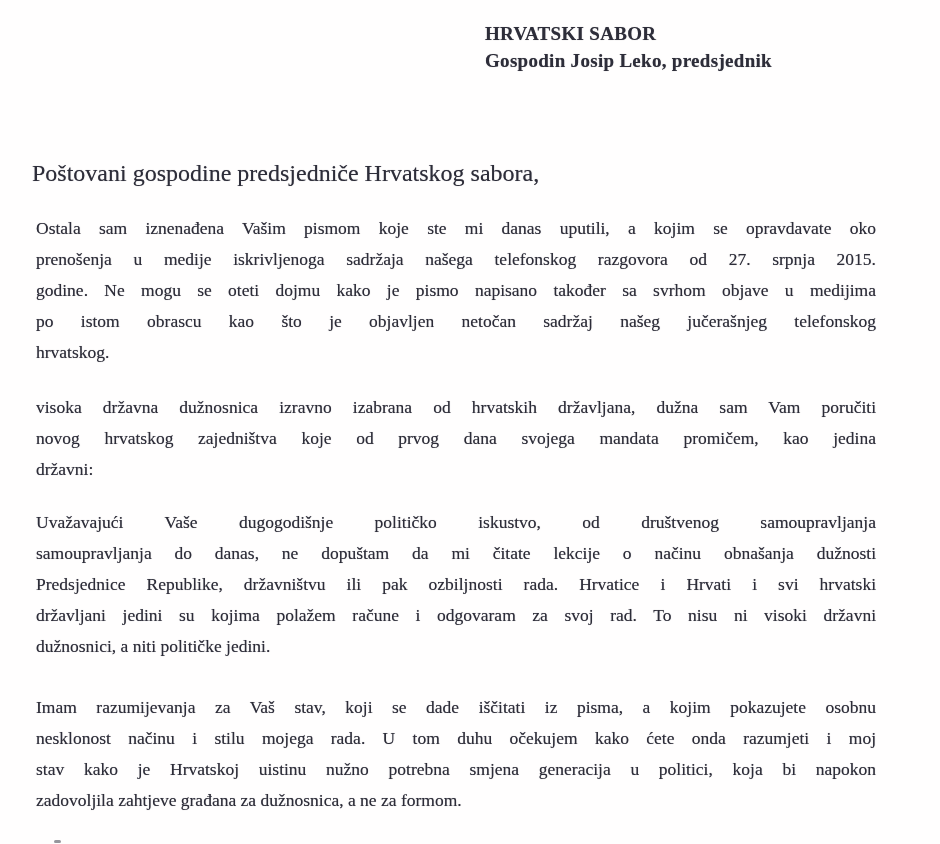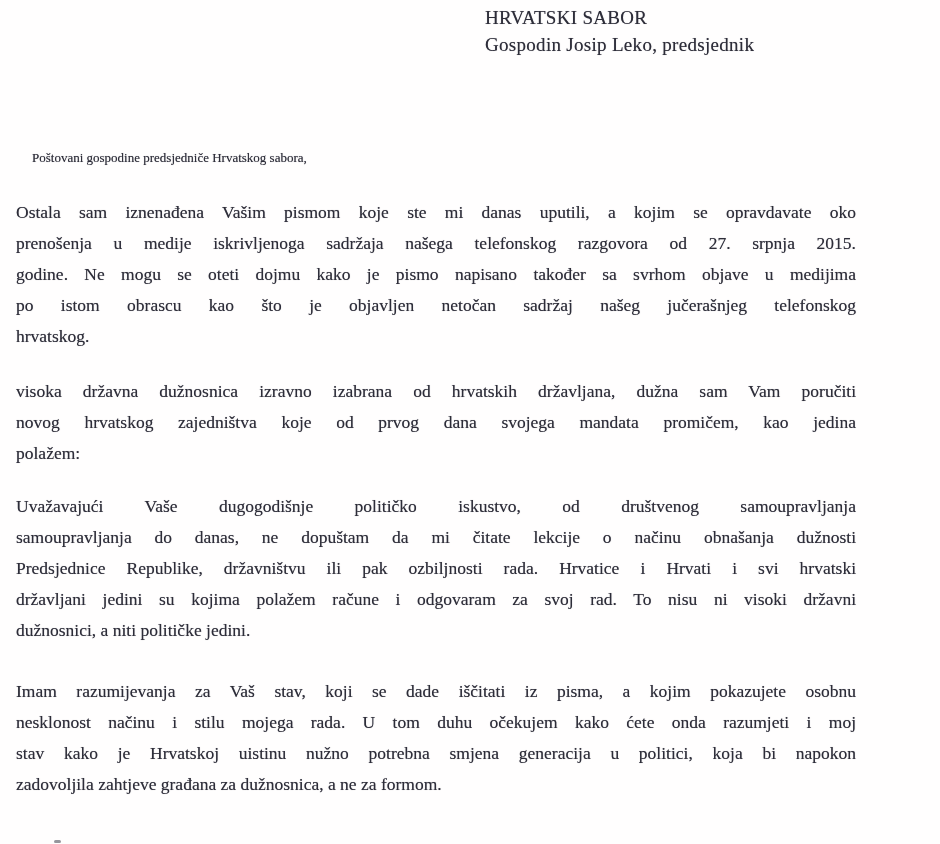--- a/index.html
+++ b/index.html
@@ -12,36 +12,36 @@
     width: 940px;
     height: 844px;
     background: #fffefe;
     overflow: hidden;
     font-family: "Liberation Serif", "DejaVu Serif", serif;
     color: #2d2d39;
     
     text-shadow: 0 0 0.7px rgba(45,45,57,0.55);
   }
   .letter-header {
-    padding-top: 4px;
+    padding-top: 20px;
     margin-left: 485px;
-    font-weight: normal;
+    font-weight: bold;
     font-size: 19px;
     line-height: 27px;
     letter-spacing: 0.3px;
     white-space: nowrap;
   }
   .salutation {
     margin: 84px 0 0 32px;
     width: 840px;
-    font-size: 13px;
+    font-size: 24px;
     line-height: 31px;
   }
   .letter-paragraphs {
-    margin-left: 16px;
+    margin-left: 36px;
     width: 840px;
     font-size: 17.5px;
     line-height: 31px;
   }
   .paragraph { margin-top: 24px; }
   .paragraph:nth-child(3) { margin-top: 22px; }
   .paragraph:nth-child(4) { margin-top: 30px; }
   .line {
     text-align: justify;
     text-align-last: justify;
@@ -77,21 +77,21 @@
       <div class="paragraph">
         <div class="line">Ostala sam iznenađena Vašim pismom koje ste mi danas uputili, a kojim se opravdavate oko</div>
         <div class="line">prenošenja u medije iskrivljenoga sadržaja našega telefonskog razgovora od 27. srpnja 2015.</div>
         <div class="line">godine. Ne mogu se oteti dojmu kako je pismo napisano također sa svrhom objave u medijima</div>
         <div class="line">po istom obrascu kao što je objavljen netočan sadržaj našeg jučerašnjeg telefonskog</div>
         <div class="line last">hrvatskog.</div>
       </div>
       <div class="paragraph">
         <div class="line">visoka državna dužnosnica izravno izabrana od hrvatskih državljana, dužna sam Vam poručiti</div>
         <div class="line">novog hrvatskog zajedništva koje od prvog dana svojega mandata promičem, kao jedina</div>
-        <div class="line last">polažem:</div>
+        <div class="line last">državni:</div>
       </div>
       <div class="paragraph">
         <div class="line">Uvažavajući Vaše dugogodišnje političko iskustvo, od društvenog samoupravljanja</div>
         <div class="line">samoupravljanja do danas, ne dopuštam da mi čitate lekcije o načinu obnašanja dužnosti</div>
         <div class="line">Predsjednice Republike, državništvu ili pak ozbiljnosti rada. Hrvatice i Hrvati i svi hrvatski</div>
         <div class="line">državljani jedini su kojima polažem račune i odgovaram za svoj rad. To nisu ni visoki državni</div>
         <div class="line last">dužnosnici, a niti političke jedini.</div>
       </div>
       <div class="paragraph">
         <div class="line">Imam razumijevanja za Vaš stav, koji se dade iščitati iz pisma, a kojim pokazujete osobnu</div>

